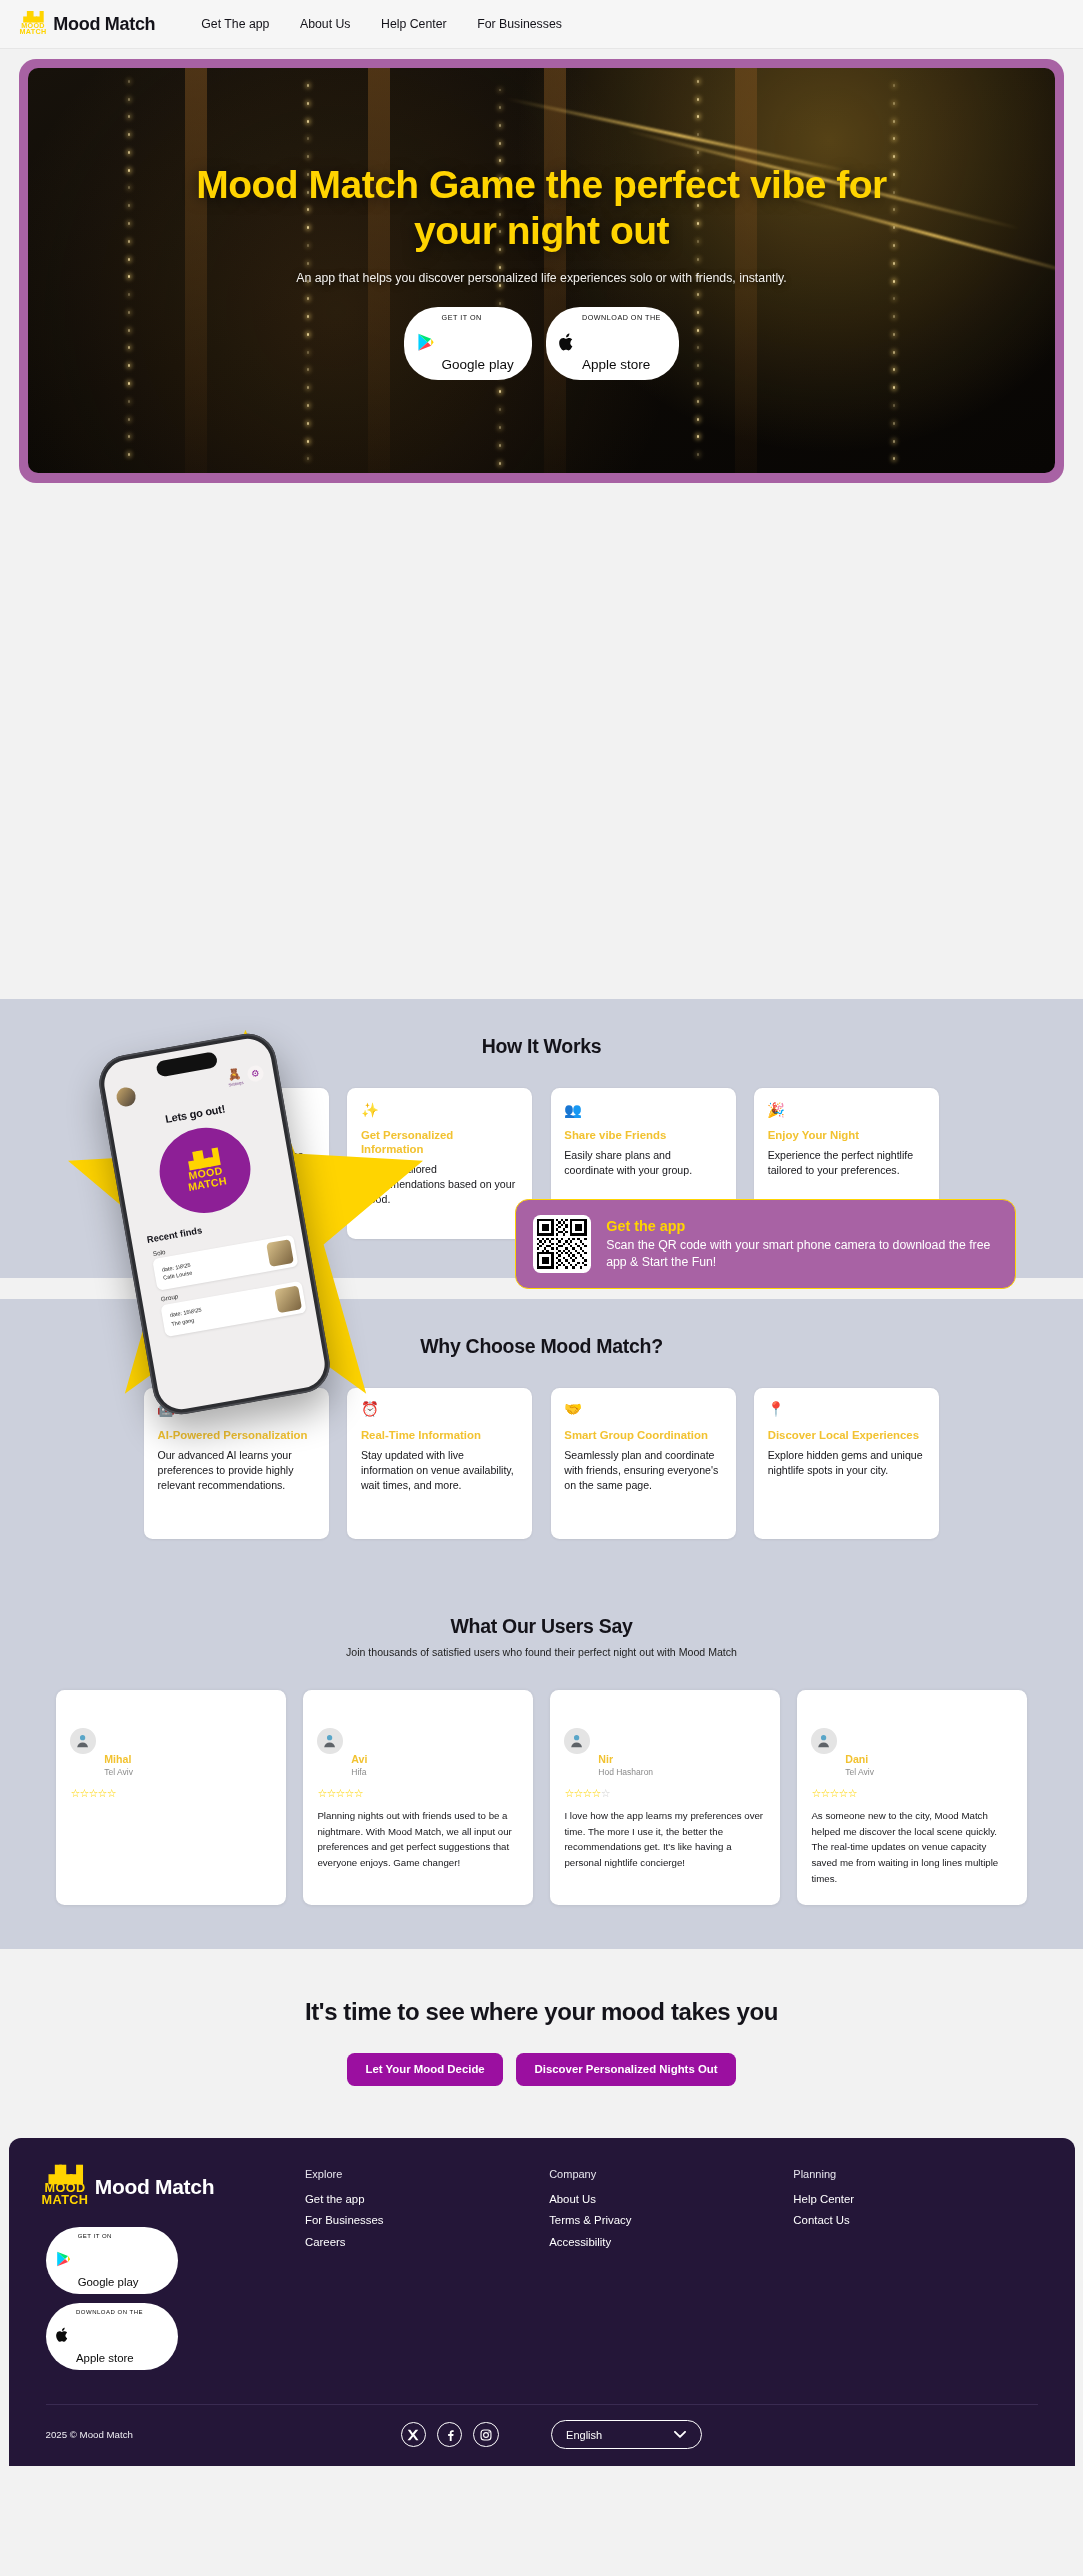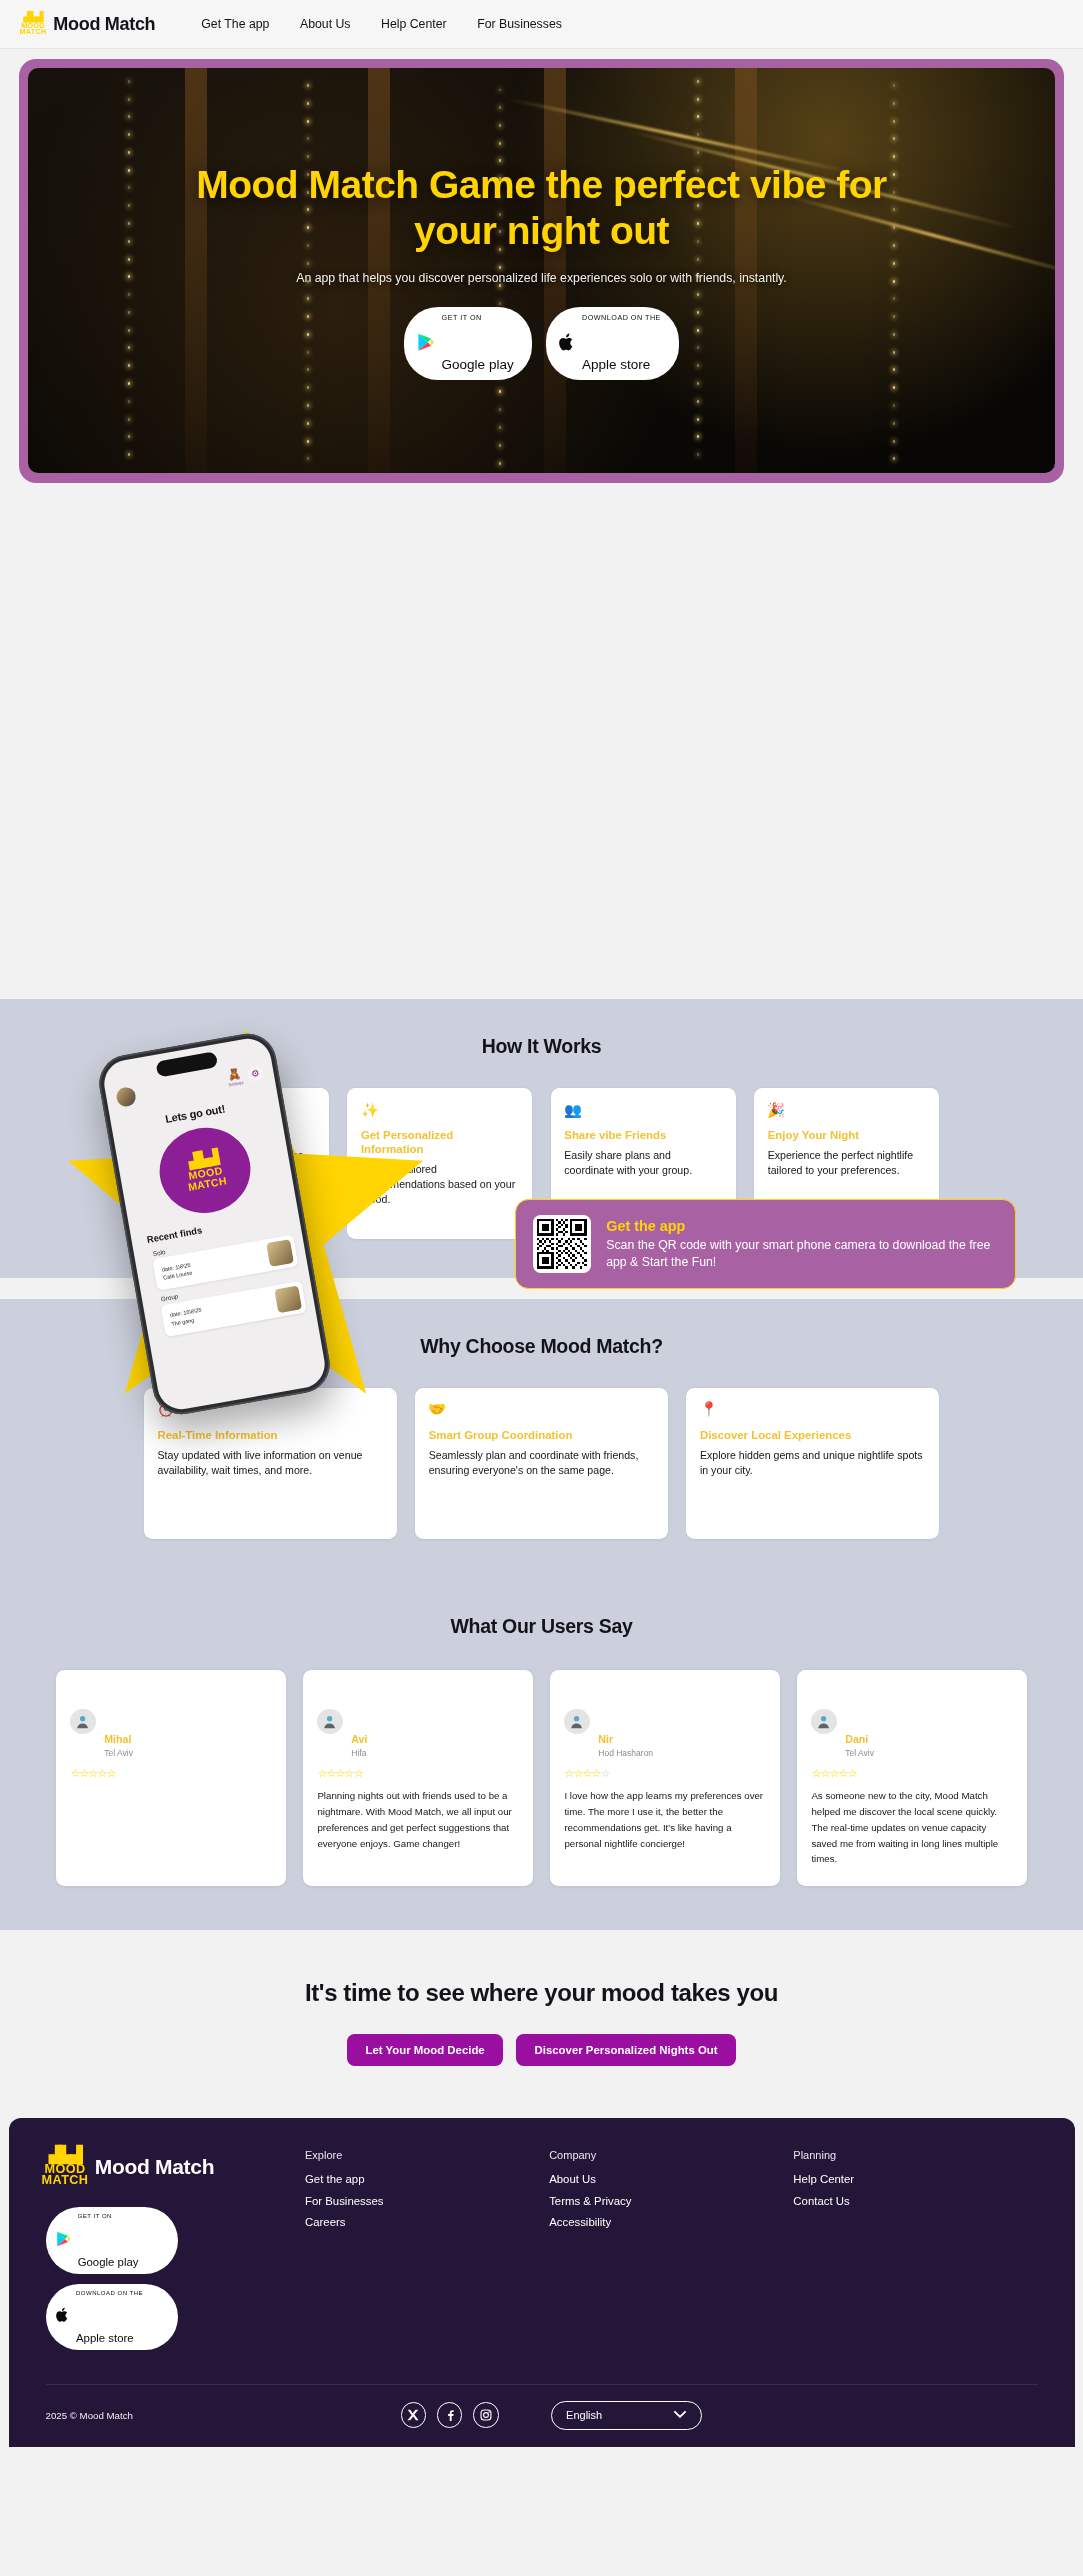--- a/index.html
+++ b/index.html
@@ -594,39 +594,45 @@
         <h3>Enjoy Your Night</h3>
         <p>Experience the perfect nightlife tailored to your preferences.</p>
       </div>
     </div>
   </section>
 
   <section class="band alt-gap">
     <h2 class="sec-title">Why Choose Mood Match?</h2>
     <div class="cards">
       <div class="card">
+        <span class="emoji">🤖</span>
+        <h3>AI-Powered Personalization</h3>
+        <p>Our advanced AI learns your preferences to provide highly relevant recommendations.</p>
+      </div>
+      <div class="card">
         <span class="emoji">⏰</span>
         <h3>Real-Time Information</h3>
         <p>Stay updated with live information on venue availability, wait times, and more.</p>
       </div>
       <div class="card">
         <span class="emoji">🤝</span>
         <h3>Smart Group Coordination</h3>
         <p>Seamlessly plan and coordinate with friends, ensuring everyone's on the same page.</p>
       </div>
       <div class="card">
         <span class="emoji">📍</span>
         <h3>Discover Local Experiences</h3>
         <p>Explore hidden gems and unique nightlife spots in your city.</p>
       </div>
     </div>
   </section>
 
   <section class="tband alt-gap">
     <h2 class="sec-title">What Our Users Say</h2>
+    <p class="sec-sub">Join thousands of satisfied users who found their perfect night out with Mood Match</p>
     <div class="tcards" id="testimonial-list">
         <div class="tcard">
           <div class="thead">
             <div class="avatar">
               <svg width="15.2" height="15.2" viewBox="0 0 18 18">
                 <circle cx="9" cy="5.6" r="3.1" fill="#5aa6c8"></circle>
                 <path d="M2.6 17c.5-3.6 3.2-5.6 6.4-5.6s5.9 2 6.4 5.6z" fill="#5e6368"></path>
               </svg>
             </div>
             <div>

